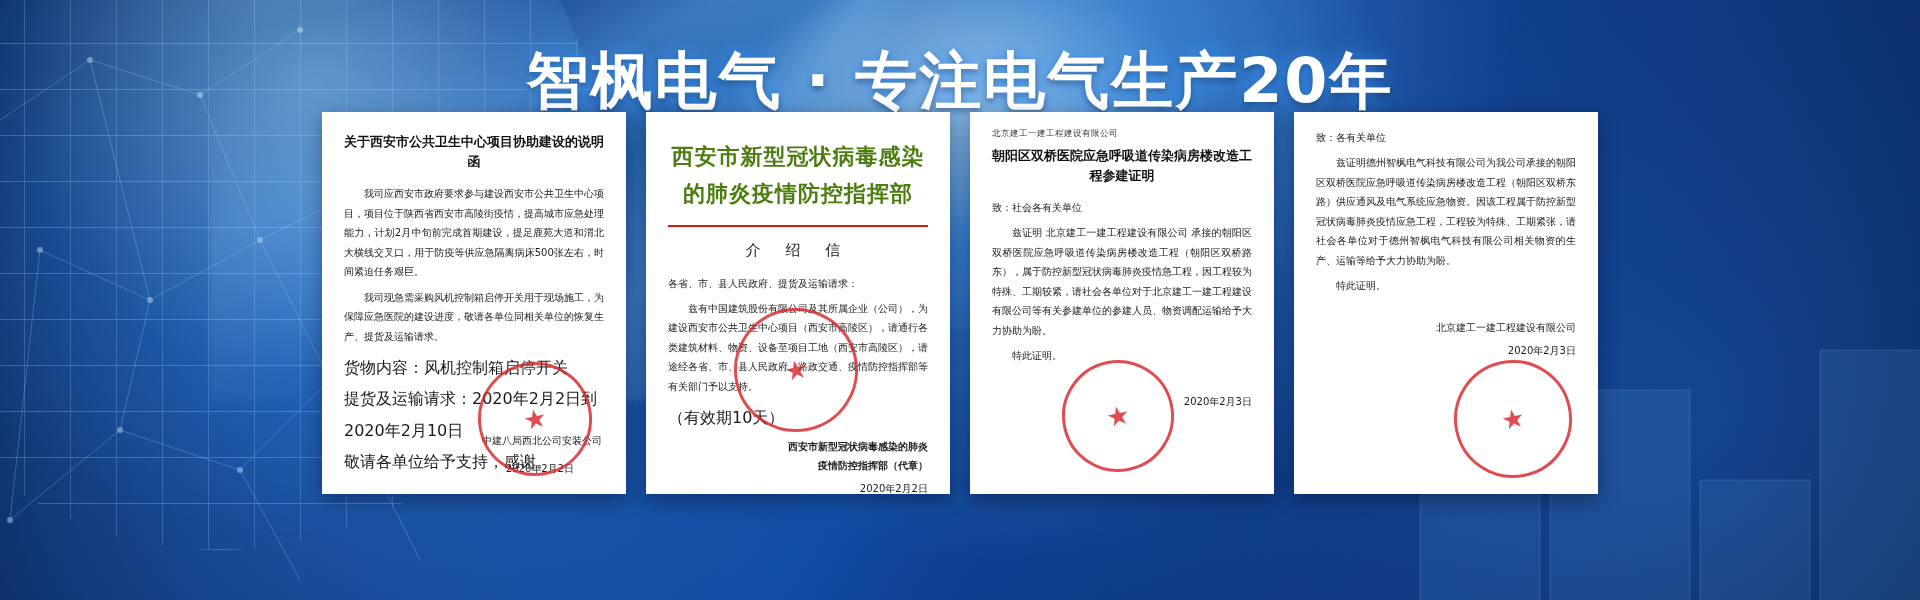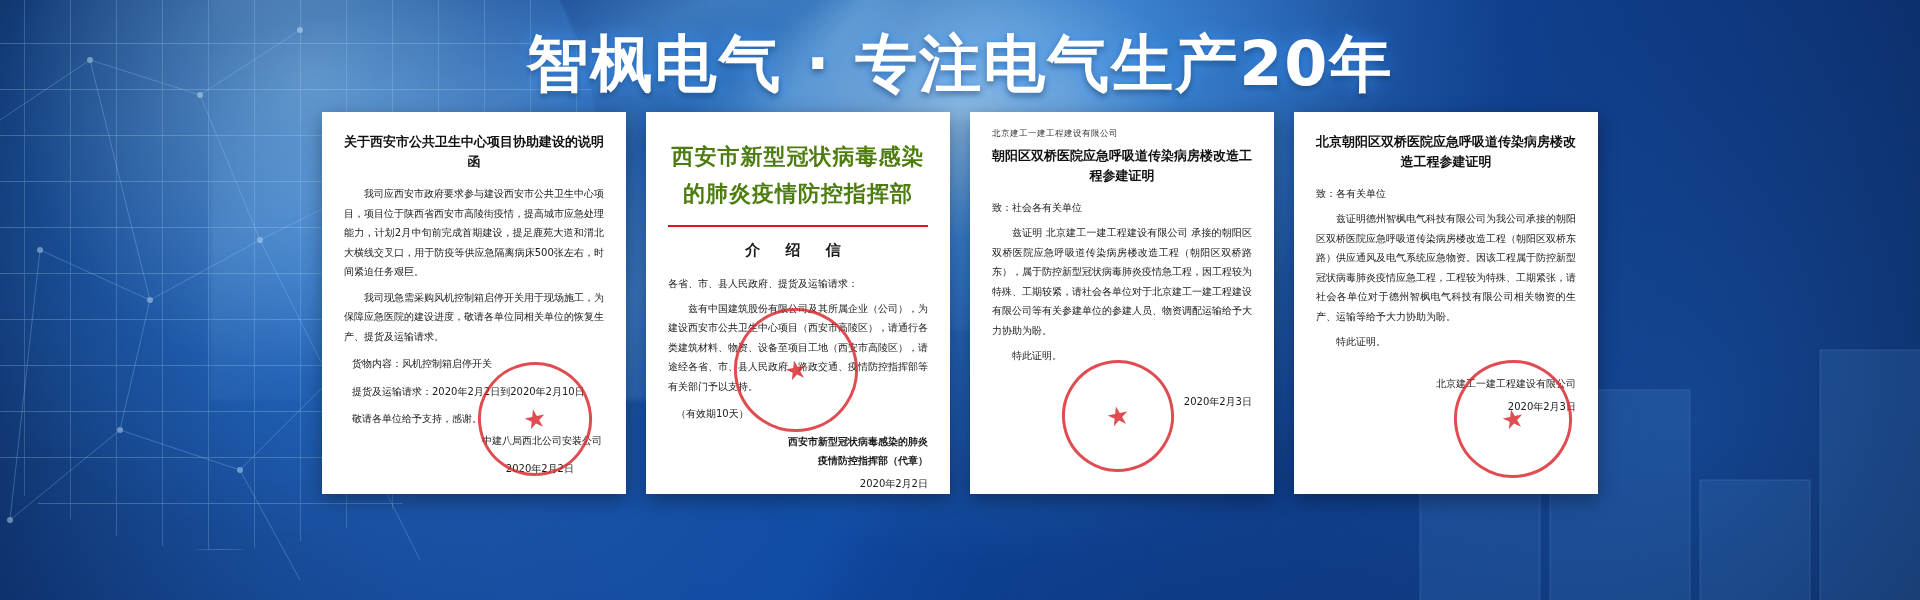--- a/index.html
+++ b/index.html
@@ -92,21 +92,21 @@
     position: absolute;
     right: -40px;
     bottom: -30px;
     width: 560px;
     height: 400px;
     opacity: 0.45;
     pointer-events: none;
   }
   .headline {
     position: absolute;
-    top: 22px;
+    top: 39px;
     left: 0;
     width: 100%;
     text-align: center;
     color: #ffffff;
     font-size: 62px;
     font-weight: bold;
     letter-spacing: 2px;
     text-shadow: 0 0 18px rgba(60,150,255,0.85), 0 3px 6px rgba(0,0,0,0.45);
     font-family: "DejaVu Sans", "Liberation Sans", sans-serif;
   }
@@ -155,41 +155,41 @@
     margin-top: 10px;
   }
   .red-rule {
     height: 2px;
     background: #d61a1a;
     margin: 8px 0 14px 0;
   }
   .doc-subtitle {
     text-align: center;
     font-size: 15px;
-    font-weight: bold;
+    font-weight: normal;
     letter-spacing: 10px;
     margin: 6px 0 14px 0;
   }
   .doc-to {
     font-size: 10px;
     line-height: 1.9;
     margin-bottom: 6px;
   }
   .doc-p {
     font-size: 10px;
     line-height: 1.95;
     text-align: justify;
     text-indent: 2em;
     margin: 0 0 6px 0;
     color: #1a1a1a;
   }
   .doc-line {
-    font-size: 10px;
+    font-size: 16px;
     line-height: 1.95;
-    margin: 8px;
+    margin: 0;
   }
   .doc-right {
     text-align: right;
     font-size: 10px;
     line-height: 1.9;
     margin-top: 4px;
   }
   .doc-center {
     text-align: center;
     font-size: 10px;
@@ -326,21 +326,20 @@
       <div class="doc-to">致：社会各有关单位</div>
       <p class="doc-p">兹证明 北京建工一建工程建设有限公司 承接的朝阳区双桥医院应急呼吸道传染病房楼改造工程（朝阳区双桥路东），属于防控新型冠状病毒肺炎疫情急工程，因工程较为特殊、工期较紧，请社会各单位对于北京建工一建工程建设有限公司等有关参建单位的参建人员、物资调配运输给予大力协助为盼。</p>
       <p class="doc-p">特此证明。</p>
       <div class="doc-right" style="margin-top:26px;">2020年2月3日</div>
       <div class="stamp" style="width:106px;height:106px;left:92px;bottom:22px;">
         <span class="star">★</span>
       </div>
     </div>
 
     <div class="doc">
-      <div class="doc-title">北京朝阳区双桥医院应急呼吸道传染病房楼改造工程参建证明</div>
       <div class="doc-to">致：各有关单位</div>
       <p class="doc-p">兹证明德州智枫电气科技有限公司为我公司承接的朝阳区双桥医院应急呼吸道传染病房楼改造工程（朝阳区双桥东路）供应通风及电气系统应急物资。因该工程属于防控新型冠状病毒肺炎疫情应急工程，工程较为特殊、工期紧张，请社会各单位对于德州智枫电气科技有限公司相关物资的生产、运输等给予大力协助为盼。</p>
       <p class="doc-p">特此证明。</p>
       <div class="doc-right" style="margin-top:22px;">北京建工一建工程建设有限公司</div>
       <div class="doc-right">2020年2月3日</div>
       <div class="stamp" style="width:112px;height:112px;right:26px;bottom:16px;">
         <span class="star">★</span>
       </div>
     </div>
 

